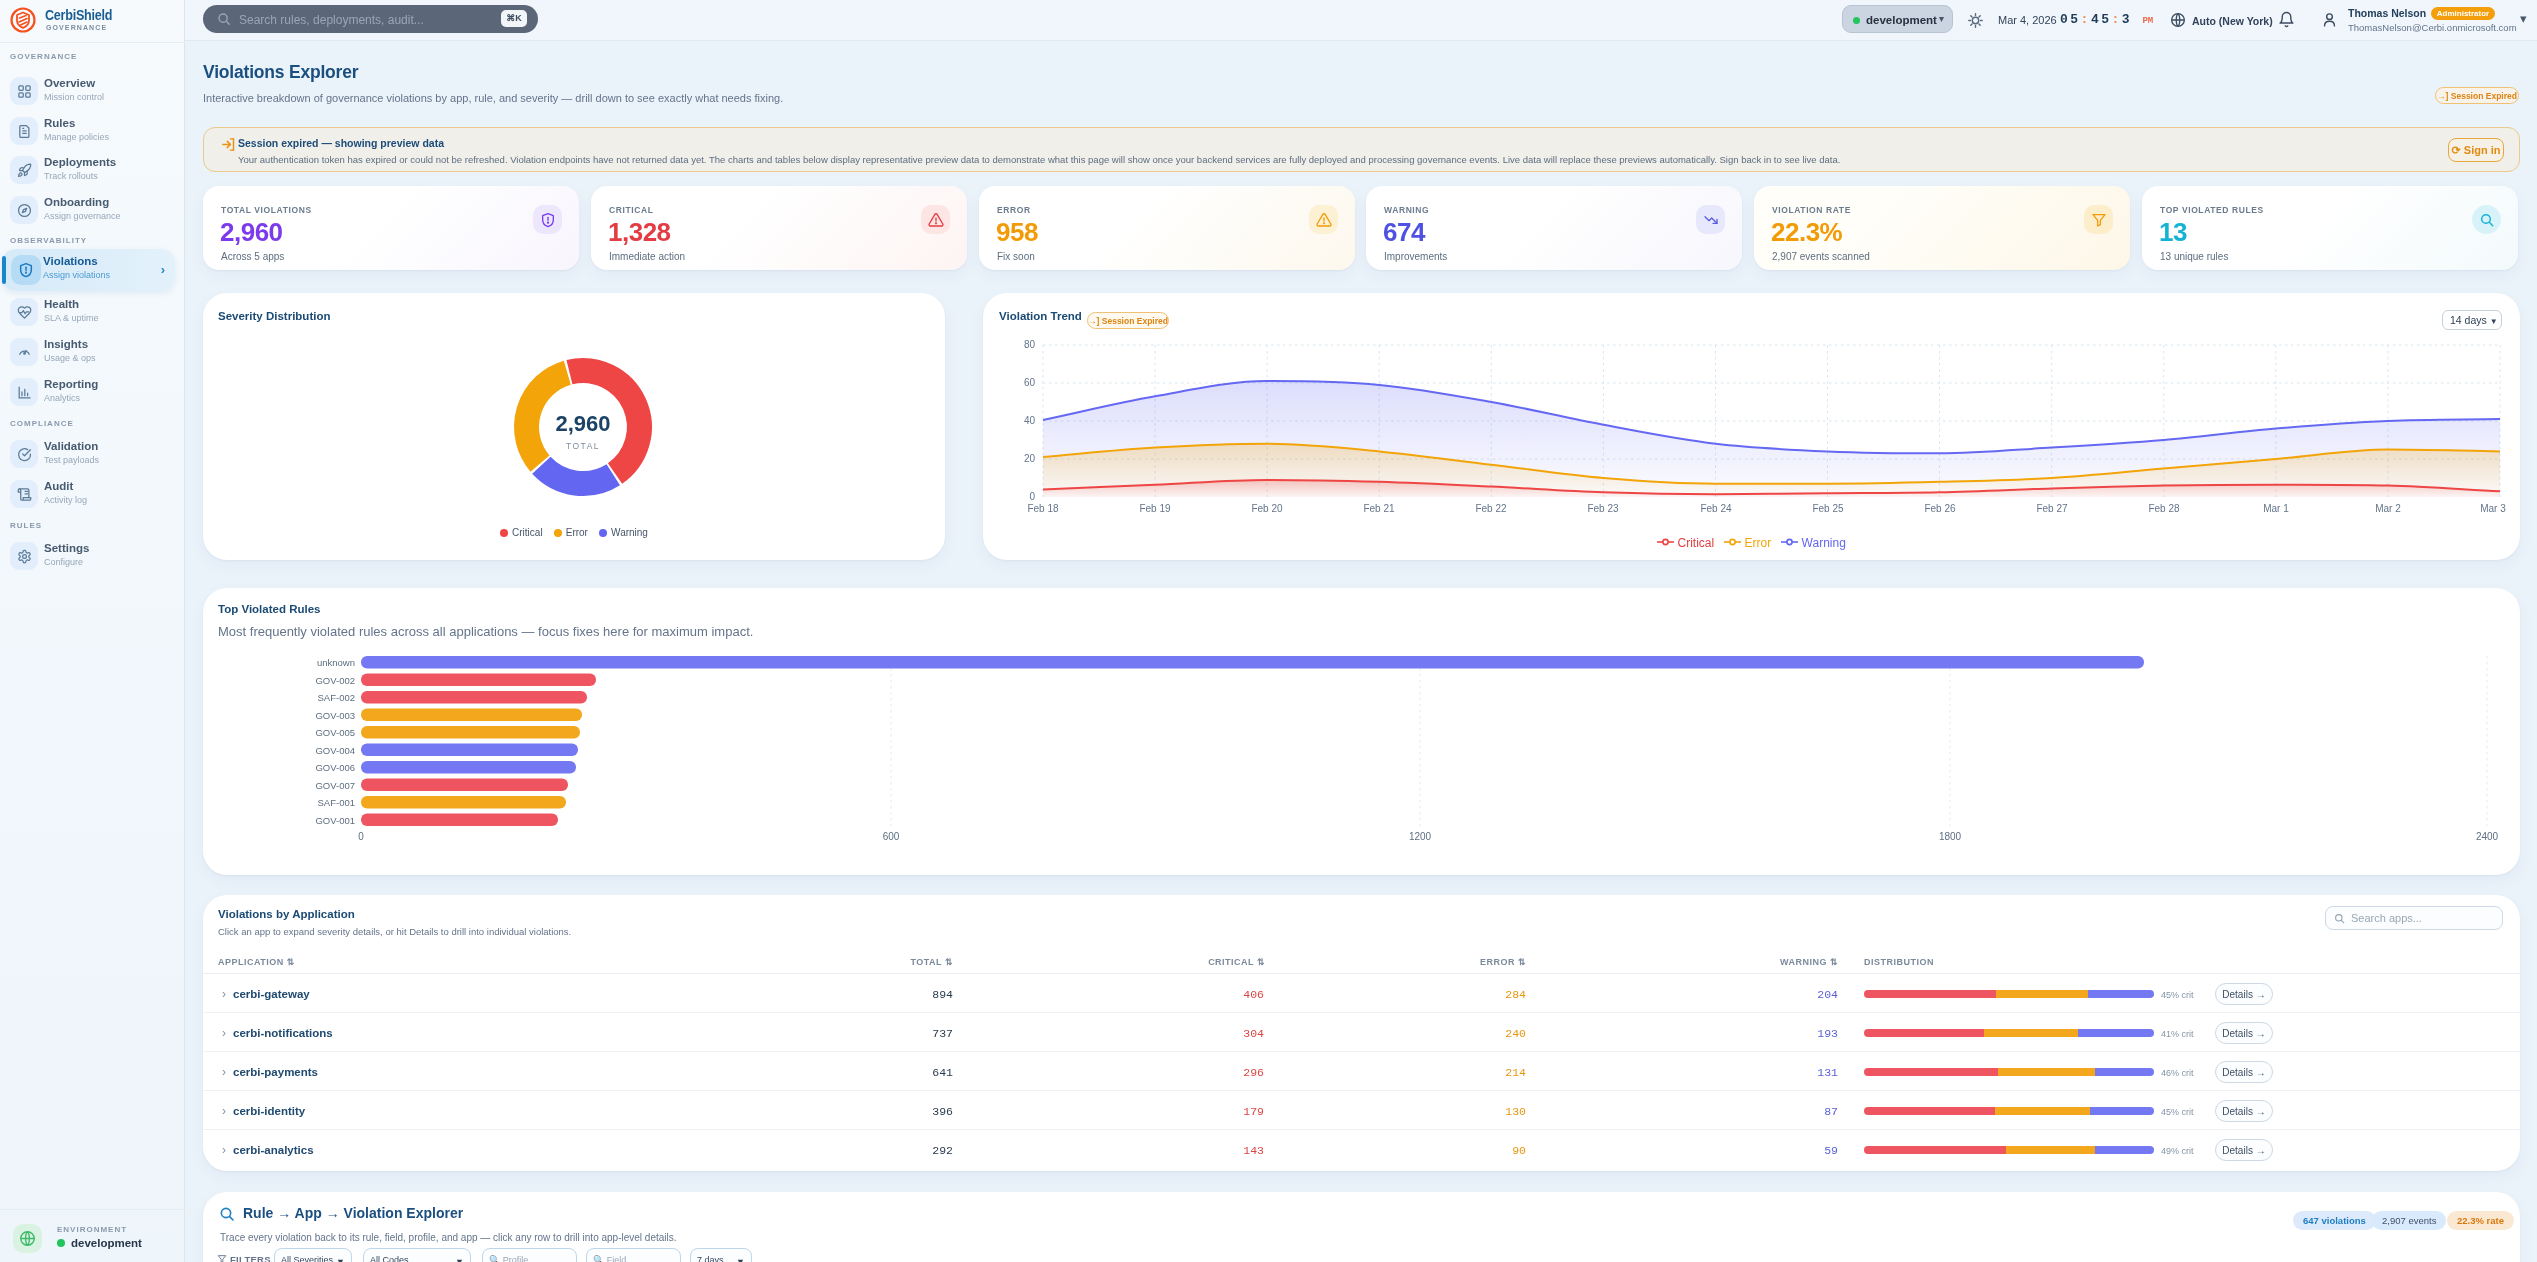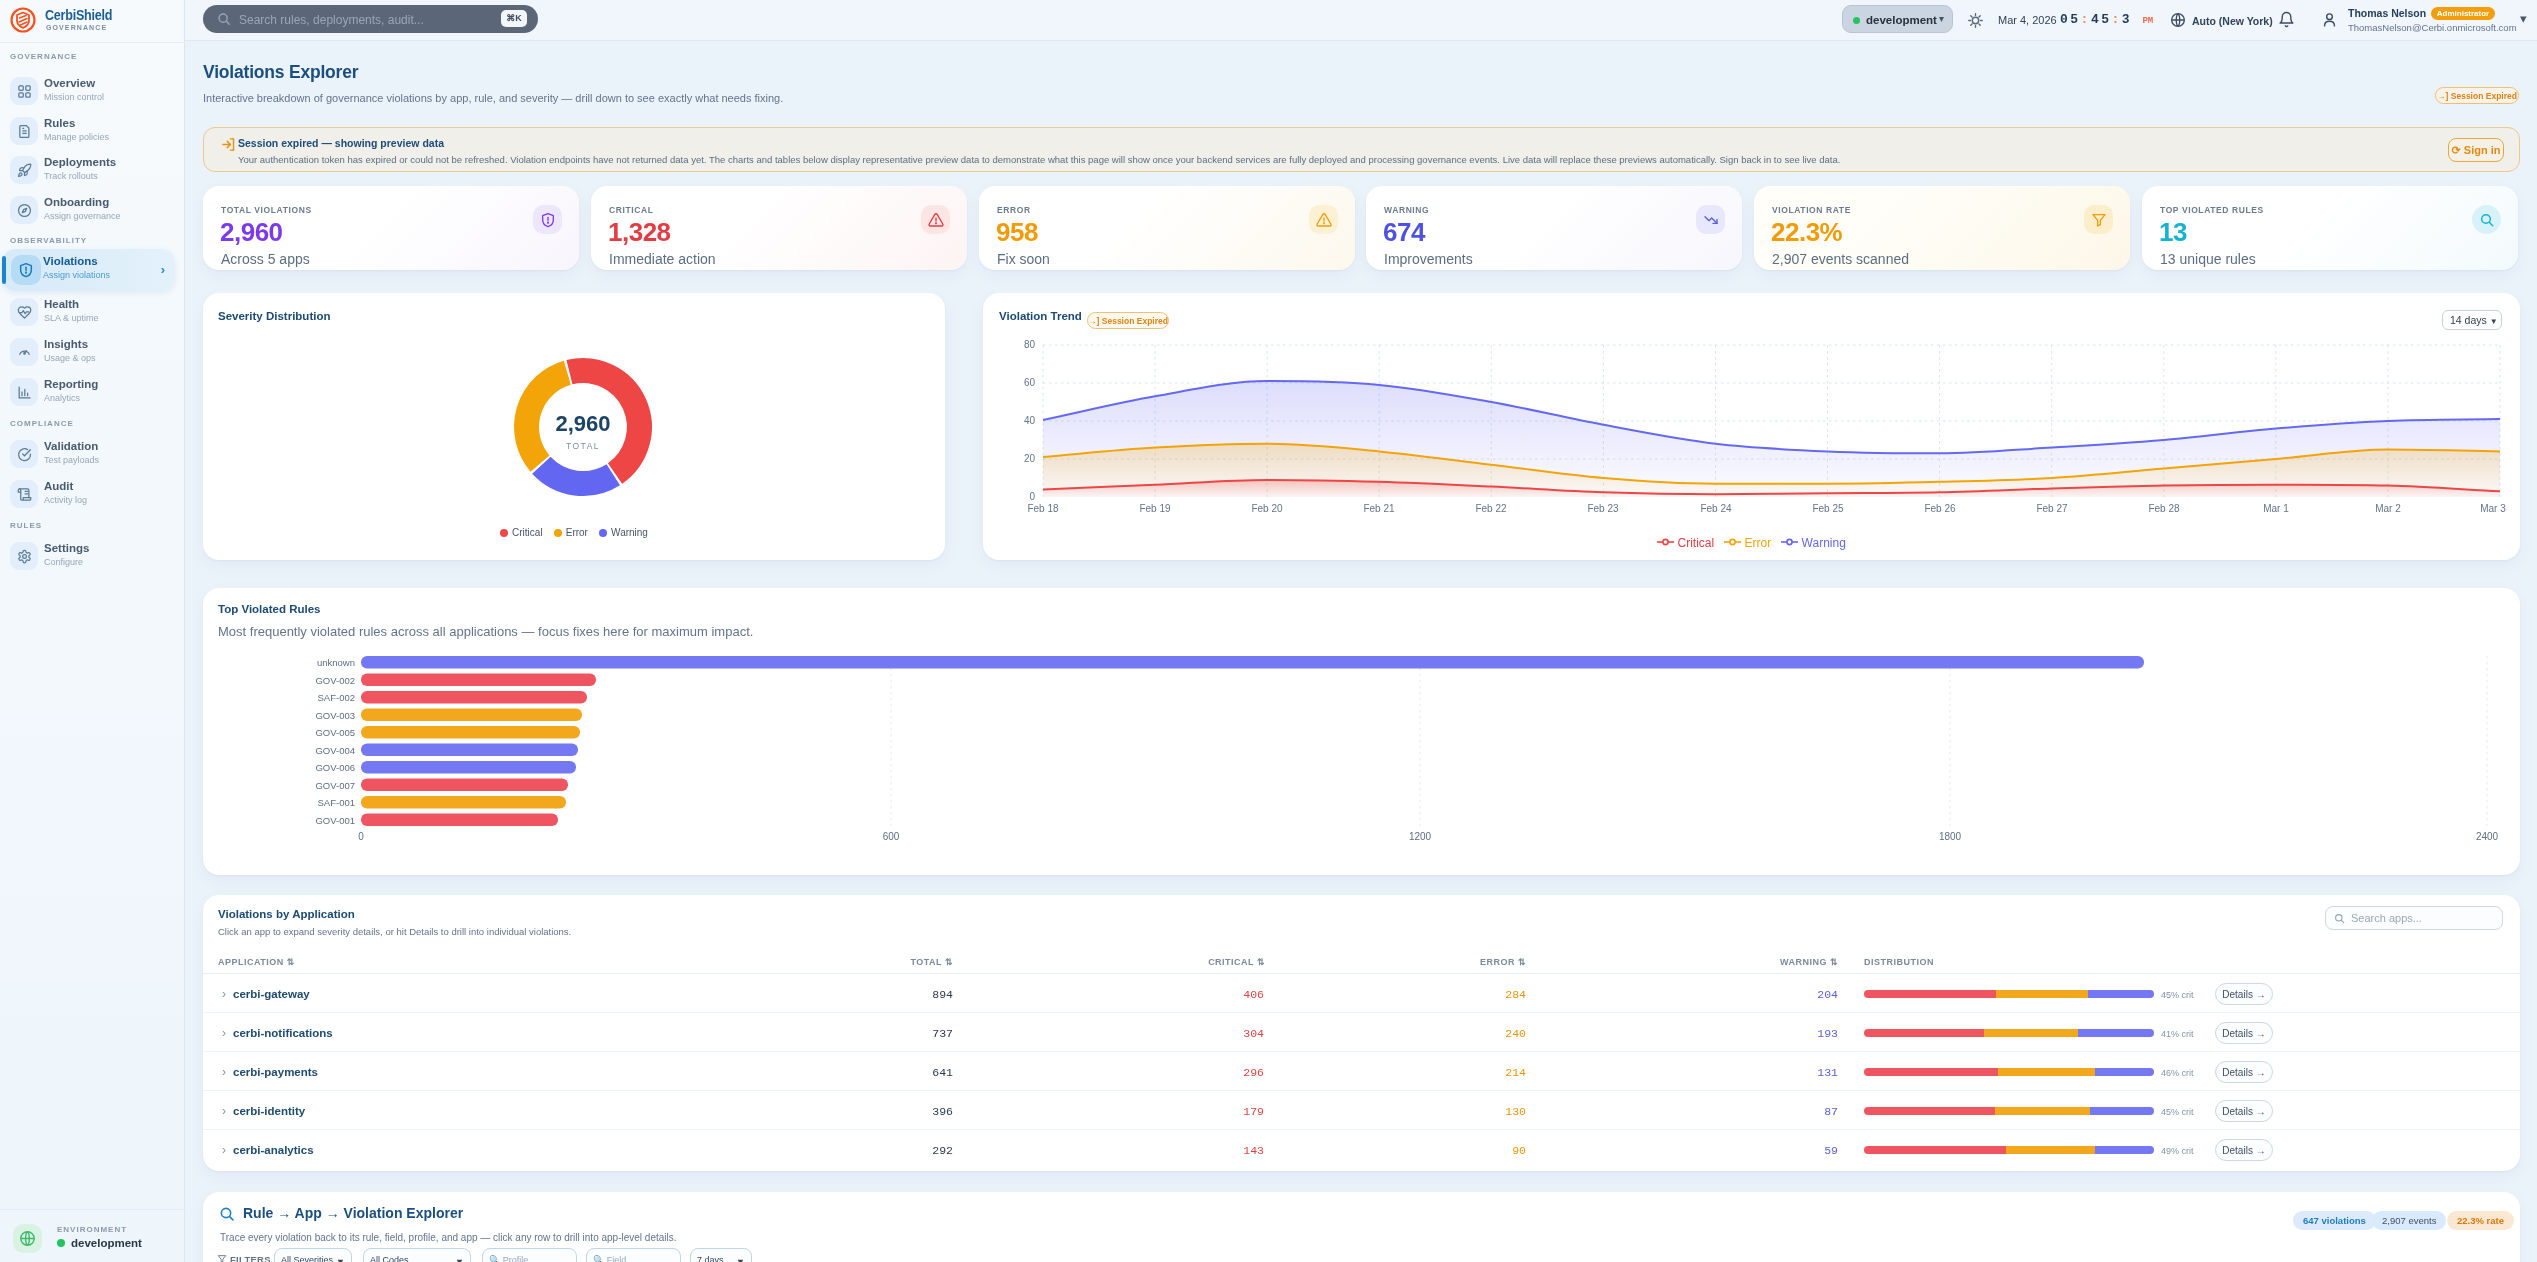--- a/index.html
+++ b/index.html
@@ -33,26 +33,26 @@
 #search .ph { position:absolute; left:36px; top:8px; font-size:12px; color:#9aa6b5; }
 #search .kbd { position:absolute; right:11px; top:5px; width:26px; height:17px; background:#f3f6f9; border-radius:5px; font-size:9px; color:#44506033; color:#3e4c5e; text-align:center; line-height:17px; font-weight:bold; }
 #envpill { position:absolute; left:1657px; top:5px; width:111px; height:28px; background:#cbd5e1; border:1px solid #b8c4d2; border-radius:9px; }
 #envpill .dot { position:absolute; left:10px; top:11px; width:7px; height:7px; border-radius:50%; background:#22c55e; }
 #envpill .t { position:absolute; left:23px; top:8px; font-size:11.5px; font-weight:bold; color:#27313f; }
 #envpill .c { position:absolute; right:8px; top:7px; font-size:10px; color:#475569; }
 #clock { position:absolute; left:1875px; top:12px; font-family:"Liberation Mono", monospace; font-size:13px; font-weight:bold; color:#1f3b57; letter-spacing:2.5px; }
 #clock .col { color:#f08c5a; }
 #clock .pm { font-size:9px; color:#ef6a4d; font-weight:bold; letter-spacing:0; }
 
-.card { position:absolute; background:#fff; border-radius:16px; box-shadow:0 1px 2px rgba(20,50,90,.05),0 6px 18px rgba(20,50,90,.04); }
+.card { position:absolute; background:#fff; border-radius:24px; box-shadow:0 1px 2px rgba(20,50,90,.05),0 6px 18px rgba(20,50,90,.04); }
 .ctitle { position:absolute; font-size:11.5px; font-weight:bold; color:#1b4a74; }
 .statcard { position:absolute; top:145px; width:376px; height:84px; border-radius:16px; box-shadow:0 1px 2px rgba(20,50,90,.05),0 6px 18px rgba(20,50,90,.04); }
 .statcard .sl { position:absolute; left:18px; top:19px; font-size:8.5px; font-weight:bold; letter-spacing:0.6px; color:#6b7b8d; }
 .statcard .sv { position:absolute; left:17px; top:31px; font-size:26px; font-weight:bold; letter-spacing:-0.5px; }
-.statcard .ss { position:absolute; left:18px; top:65px; font-size:14px; color:#5d6e80; }
+.statcard .ss { position:absolute; left:18px; top:65px; font-size:10px; color:#5d6e80; }
 .statcard .sico { position:absolute; right:17px; top:19px; width:29px; height:29px; border-radius:10px; display:flex; align-items:center; justify-content:center; }
 .ldot { display:inline-block; width:8px; height:8px; border-radius:50%; margin-right:4px; vertical-align:-1px; }
 .thead { font-size:9px; font-weight:bold; letter-spacing:0.5px; color:#7b8a9b; }
 .trow { position:absolute; left:0; width:2317px; height:39px; border-bottom:1px solid #eef3f7; }
 .trow .chev { position:absolute; left:19px; top:13px; font-size:12px; color:#8294a6; }
 .trow .name { position:absolute; left:30px; top:14px; font-size:11.5px; font-weight:bold; color:#204a70; }
 .trow .num { position:absolute; top:14px; font-size:11.5px; font-family:"Liberation Mono", monospace; text-align:right; }
 .trow .dbar { position:absolute; left:1661px; top:16px; width:290px; height:8px; border-radius:4px; overflow:hidden; display:flex; }
 .trow .pct { position:absolute; left:1958px; top:16px; font-size:9px; color:#8294a6; }
 .trow .det { position:absolute; left:2012px; top:9px; width:58px; height:22px; border:1px solid #cdd9e4; border-radius:11px; background:#fbfdfe; font-size:10px; color:#3d4f63; text-align:center; line-height:21px; white-space:nowrap; }

